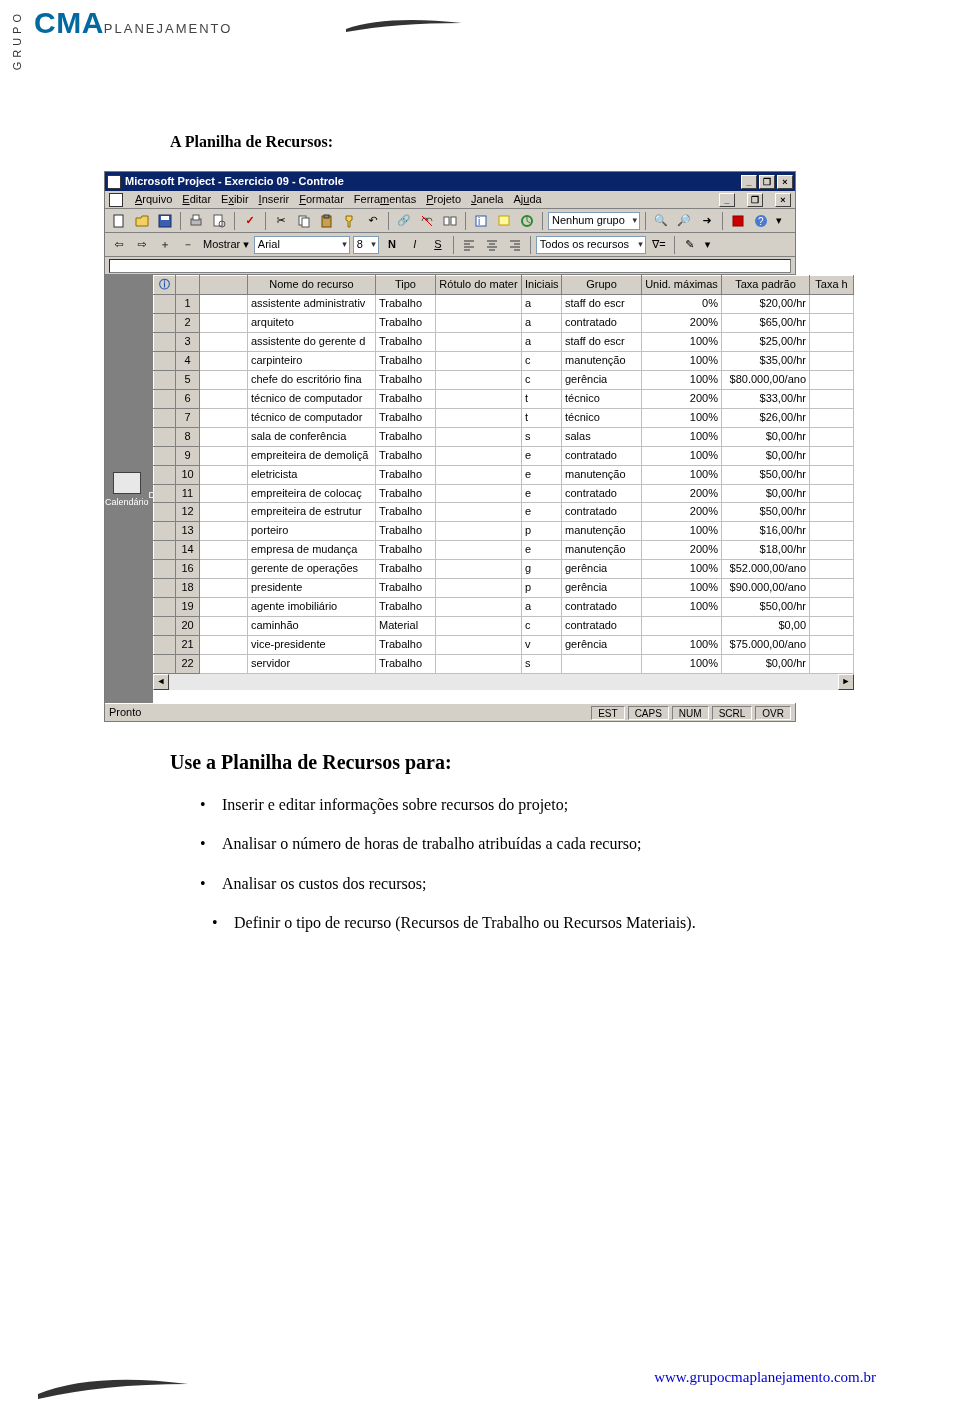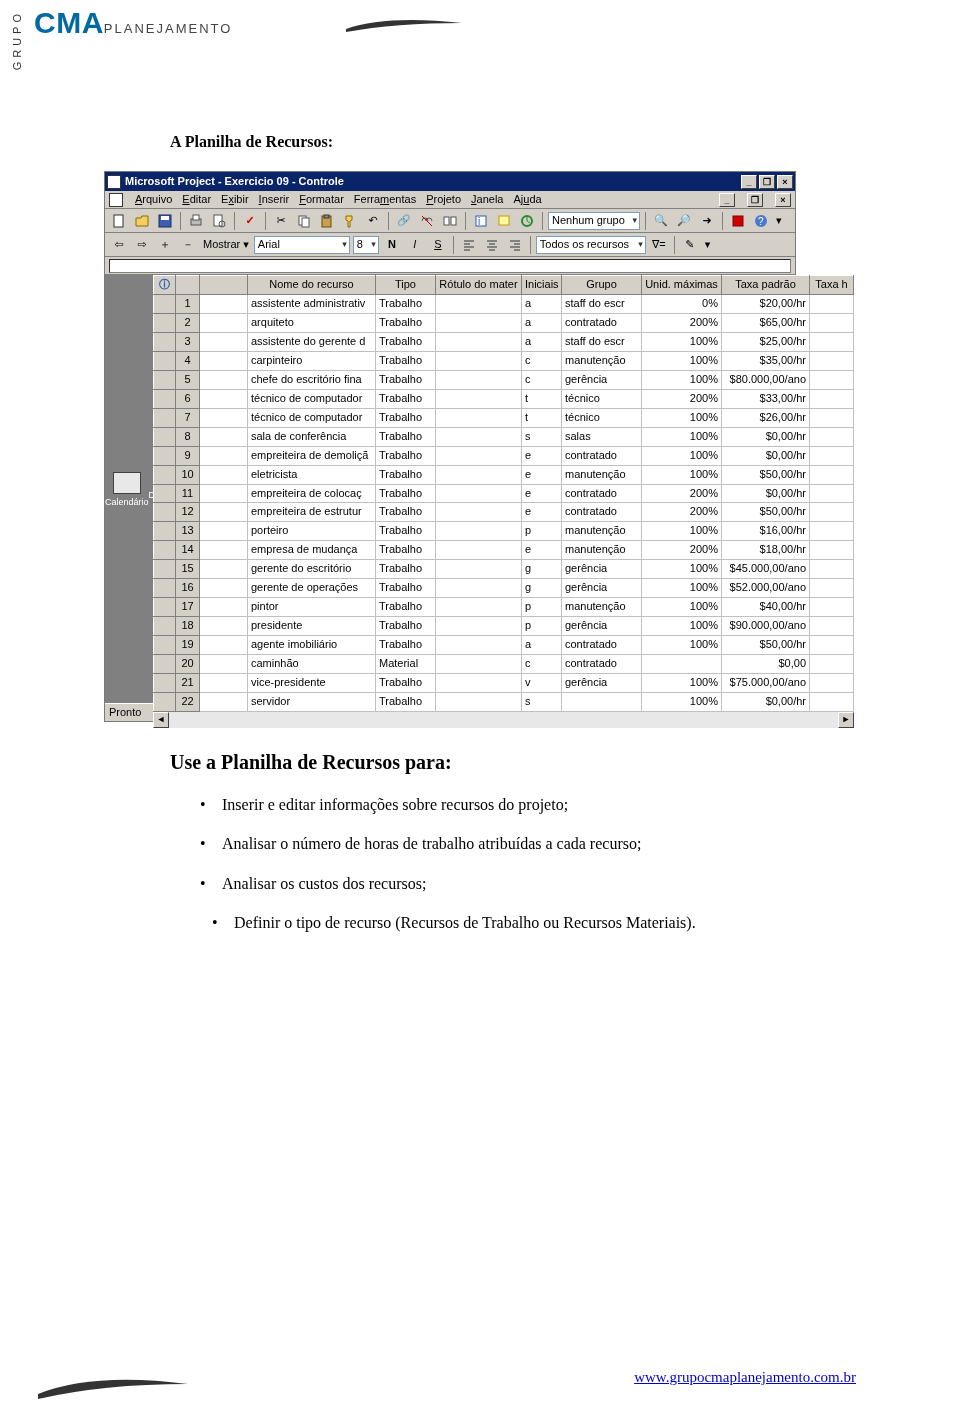--- a/index.html
+++ b/index.html
@@ -79,21 +79,21 @@
   .col-name{width:128px;} .col-tipo{width:60px;} .col-rot{width:86px;}
   .col-ini{width:40px;} .col-grp{width:80px;} .col-max{width:80px;}
   .col-taxa{width:88px;} .col-taxah{width:44px;}
   .hscroll { height:16px; background:#d4d0c8; display:flex; align-items:center;}
   .hscroll .arrow { width:16px; height:16px; background:#d4d0c8; border:1px solid #fff; border-right-color:#404040; border-bottom-color:#404040; text-align:center; font-size:9px; line-height:13px;}
   .hscroll .track { flex:1; background:#e8e8e8; height:16px;}
   .statusbar { height:18px; background:#d4d0c8; border-top:1px solid #fff; display:flex; align-items:center; padding:0 4px; font-size:11px;}
   .statusbar .cell { border:1px solid #808080; border-top-color:#808080; border-left-color:#808080; border-right-color:#fff; border-bottom-color:#fff; padding:0 6px; margin-left:3px; height:14px; line-height:13px; font-size:10px;}
   .statusbar .spacer { flex:1; }
   
-  .footer-link { position: absolute; right: 104px; bottom: 30px; color: #0000cc; text-decoration: underline; font-size: 15px; }
+  .footer-link { position: absolute; right: 84px; bottom: 30px; color: #0000cc; font-size: 15px; }
   .footer-swoosh { position: absolute; left: 38px; bottom: 16px; width: 150px; height: 22px; }
 </style>
 </head>
 <body>
 
 <div class="logo-wrap">
   <span class="logo-vert">GRUPO</span>
   <span class="logo-main">CMA</span><span class="logo-sub">PLANEJAMENTO</span>
   <svg class="logo-swoosh" viewBox="0 0 116 14">
       <path d="M0 10 Q40 -4 116 4 Q50 4 0 13 Z" fill="#333"></path>
@@ -510,55 +510,29 @@
                 <td>Trabalho</td>
                 <td></td>
                 <td>e</td>
                 <td>manutenção</td>
                 <td class="num">200%</td>
                 <td class="num">$18,00/hr</td>
                 <td></td>
               </tr>
               <tr>
                 <td class="rh"></td>
-                <td class="rh">15</td>
-                <td></td>
-                <td>gerente do escritório</td>
+                <td class="rh">16</td>
+                <td></td>
+                <td>gerente de operações</td>
                 <td>Trabalho</td>
                 <td></td>
                 <td>g</td>
                 <td>gerência</td>
                 <td class="num">100%</td>
-                <td class="num">$45.000,00/ano</td>
-                <td></td>
-              </tr>
-              <tr>
-                <td class="rh"></td>
-                <td class="rh">16</td>
-                <td></td>
-                <td>gerente de operações</td>
-                <td>Trabalho</td>
-                <td></td>
-                <td>g</td>
-                <td>gerência</td>
-                <td class="num">100%</td>
                 <td class="num">$52.000,00/ano</td>
-                <td></td>
-              </tr>
-              <tr>
-                <td class="rh"></td>
-                <td class="rh">17</td>
-                <td></td>
-                <td>pintor</td>
-                <td>Trabalho</td>
-                <td></td>
-                <td>p</td>
-                <td>manutenção</td>
-                <td class="num">100%</td>
-                <td class="num">$40,00/hr</td>
                 <td></td>
               </tr>
               <tr>
                 <td class="rh"></td>
                 <td class="rh">18</td>
                 <td></td>
                 <td>presidente</td>
                 <td>Trabalho</td>
                 <td></td>
                 <td>p</td>

